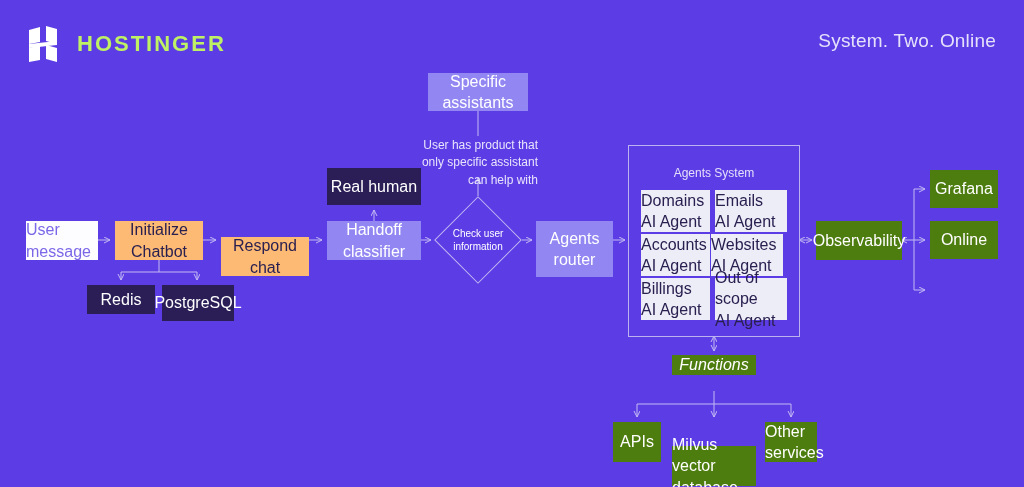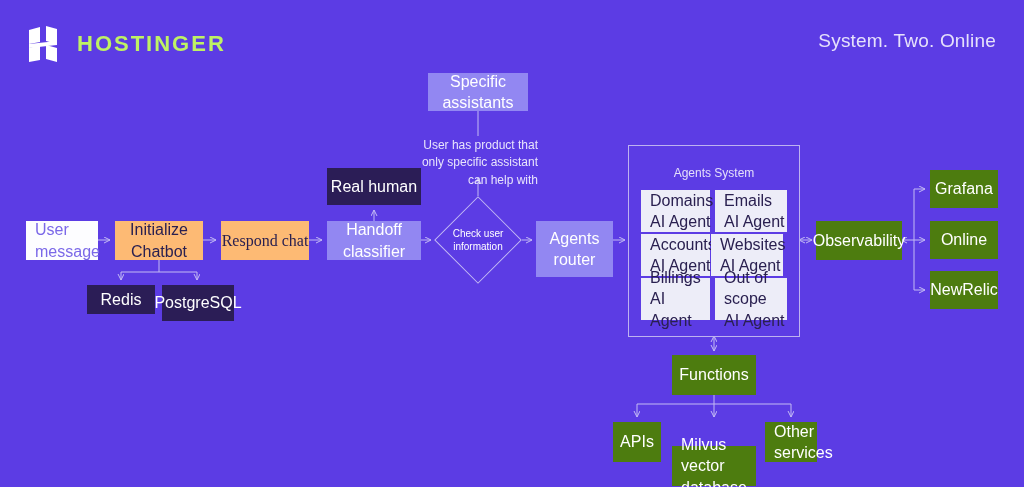--- a/index.html
+++ b/index.html
@@ -32,21 +32,21 @@
   }
 
   
   .node {
     position: absolute;
     display: flex; align-items: center;
     font-size: 16px; line-height: 1.33;
     white-space: pre-line;
   }
   .node.center { justify-content: center; text-align: center; }
-  .node.left { justify-content: flex-start; text-align: left; padding-left: 9px; }
+  .node.left { justify-content: flex-start; text-align: left; }
 
   
   .v-white   { background:#FDFDFF; color:#7B68E8; }
   .v-pale    { background:#fdba74; color:#2A2050; }
   .v-palest  { background:#EDEDF8; color:#2A2050; }
   .v-periw   { background:#9287F2; color:#FFFFFF; }
   .v-dark    { background:#2B1D56; color:#FFFFFF; }
   .v-deep    { background:#4d7c0f; color:#FFFFFF; }
 
   
@@ -147,21 +147,21 @@
       <line x1="714" y1="404" x2="714" y2="417" marker-end="url(#ah)"></line>
       <line x1="791" y1="404" x2="791" y2="417" marker-end="url(#ah)"></line>
     </g>
   </svg>
 
   <div class="node v-white left" style="left:26px;top:221px;width:72px;height:39px;">User
 message</div>
 
   <div class="node v-pale center" style="left:115px;top:221px;width:88px;height:39px;">Initialize Chatbot</div>
 
-  <div class="node v-pale center" style="left:221px;top:221px;width:88px;height:39px;font-family:Liberation Serif, serif;">Respond chat</div>
+  <div class="node v-pale center" style="left:221px;top:237px;width:88px;height:39px;">Respond chat</div>
 
   <div class="node v-periw center" style="left:327px;top:221px;width:94px;height:39px;">Handoff classifier</div>
 
   <div class="node v-periw center" style="left:536px;top:221px;width:77px;height:56px;">Agents router</div>
 
   <div class="node v-deep center" style="left:816px;top:221px;width:86px;height:39px;">Observability</div>
 
   <div class="node v-dark center" style="left:327px;top:168px;width:94px;height:37px;">Real human</div>
 
   <div class="node v-periw center" style="left:428px;top:73px;width:100px;height:38px;">Specific assistants</div>
@@ -192,23 +192,22 @@
 AI Agent</div>
   <div class="node v-palest left" style="left:711px;top:234px;width:72px;height:42px;">Websites
 AI Agent</div>
   <div class="node v-palest left" style="left:641px;top:278px;width:69px;height:42px;">Billings
 AI Agent</div>
   <div class="node v-palest left" style="left:715px;top:278px;width:72px;height:42px;">Out of scope
 AI Agent</div>
 
   <div class="node v-deep center" style="left:930px;top:170px;width:68px;height:38px;">Grafana</div>
   <div class="node v-deep center" style="left:930px;top:221px;width:68px;height:38px;">Online</div>
-  <div class="node v-deep center" style="left:930px;top:271px;width:68px;height:38px;">NewRelic</div>
-
-  <div class="node v-deep center" style="left:672px;top:355px;width:84px;height:40px;">Functions</div>
+
+  <div class="node v-deep center" style="left:672px;top:355px;width:84px;height:20px;font-style:italic;">Functions</div>
 
   <div class="node v-deep center" style="left:613px;top:422px;width:48px;height:40px;">APIs</div>
   <div class="node v-deep left" style="left:672px;top:422px;width:84px;height:40px;margin-top:24px;">Milvus vector
 database</div>
   <div class="node v-deep left" style="left:765px;top:422px;width:52px;height:40px;">Other
 services</div>
 
 </div>
 
 </body></html>

